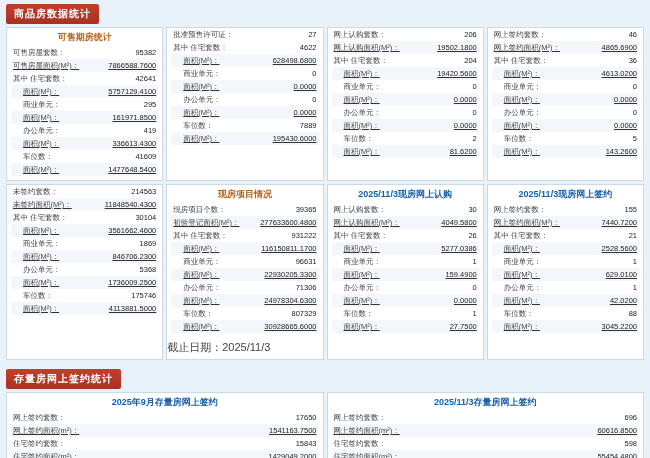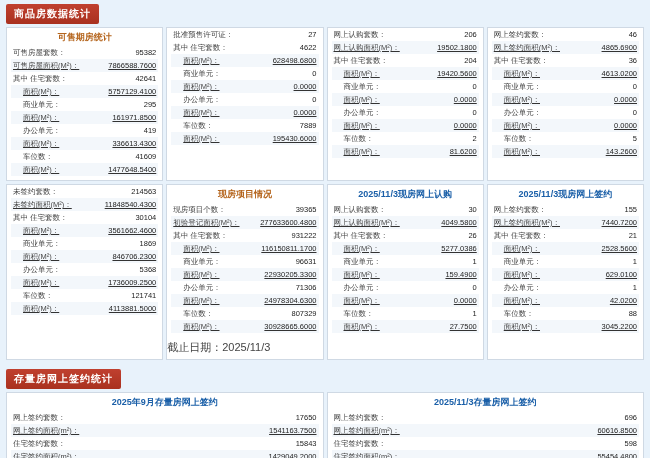--- a/index.html
+++ b/index.html
@@ -286,21 +286,21 @@
       <div class="row sub">
           <span class="lbl">办公单元：</span>
           <span class="val">5368</span>
         </div>
       <div class="row alt sub">
           <span class="lbl">面积(M²)：</span>
           <span class="val">1736009.2500</span>
         </div>
       <div class="row sub">
           <span class="lbl">车位数：</span>
-          <span class="val">121741</span>
+          <span class="val">175746</span>
         </div>
       <div class="row alt sub">
           <span class="lbl">面积(M²)：</span>
           <span class="val">4113881.5000</span>
         </div>
     </div>
   </div>
 
   <div class="card">
     <div class="card-title t-orange">现房项目情况</div>

